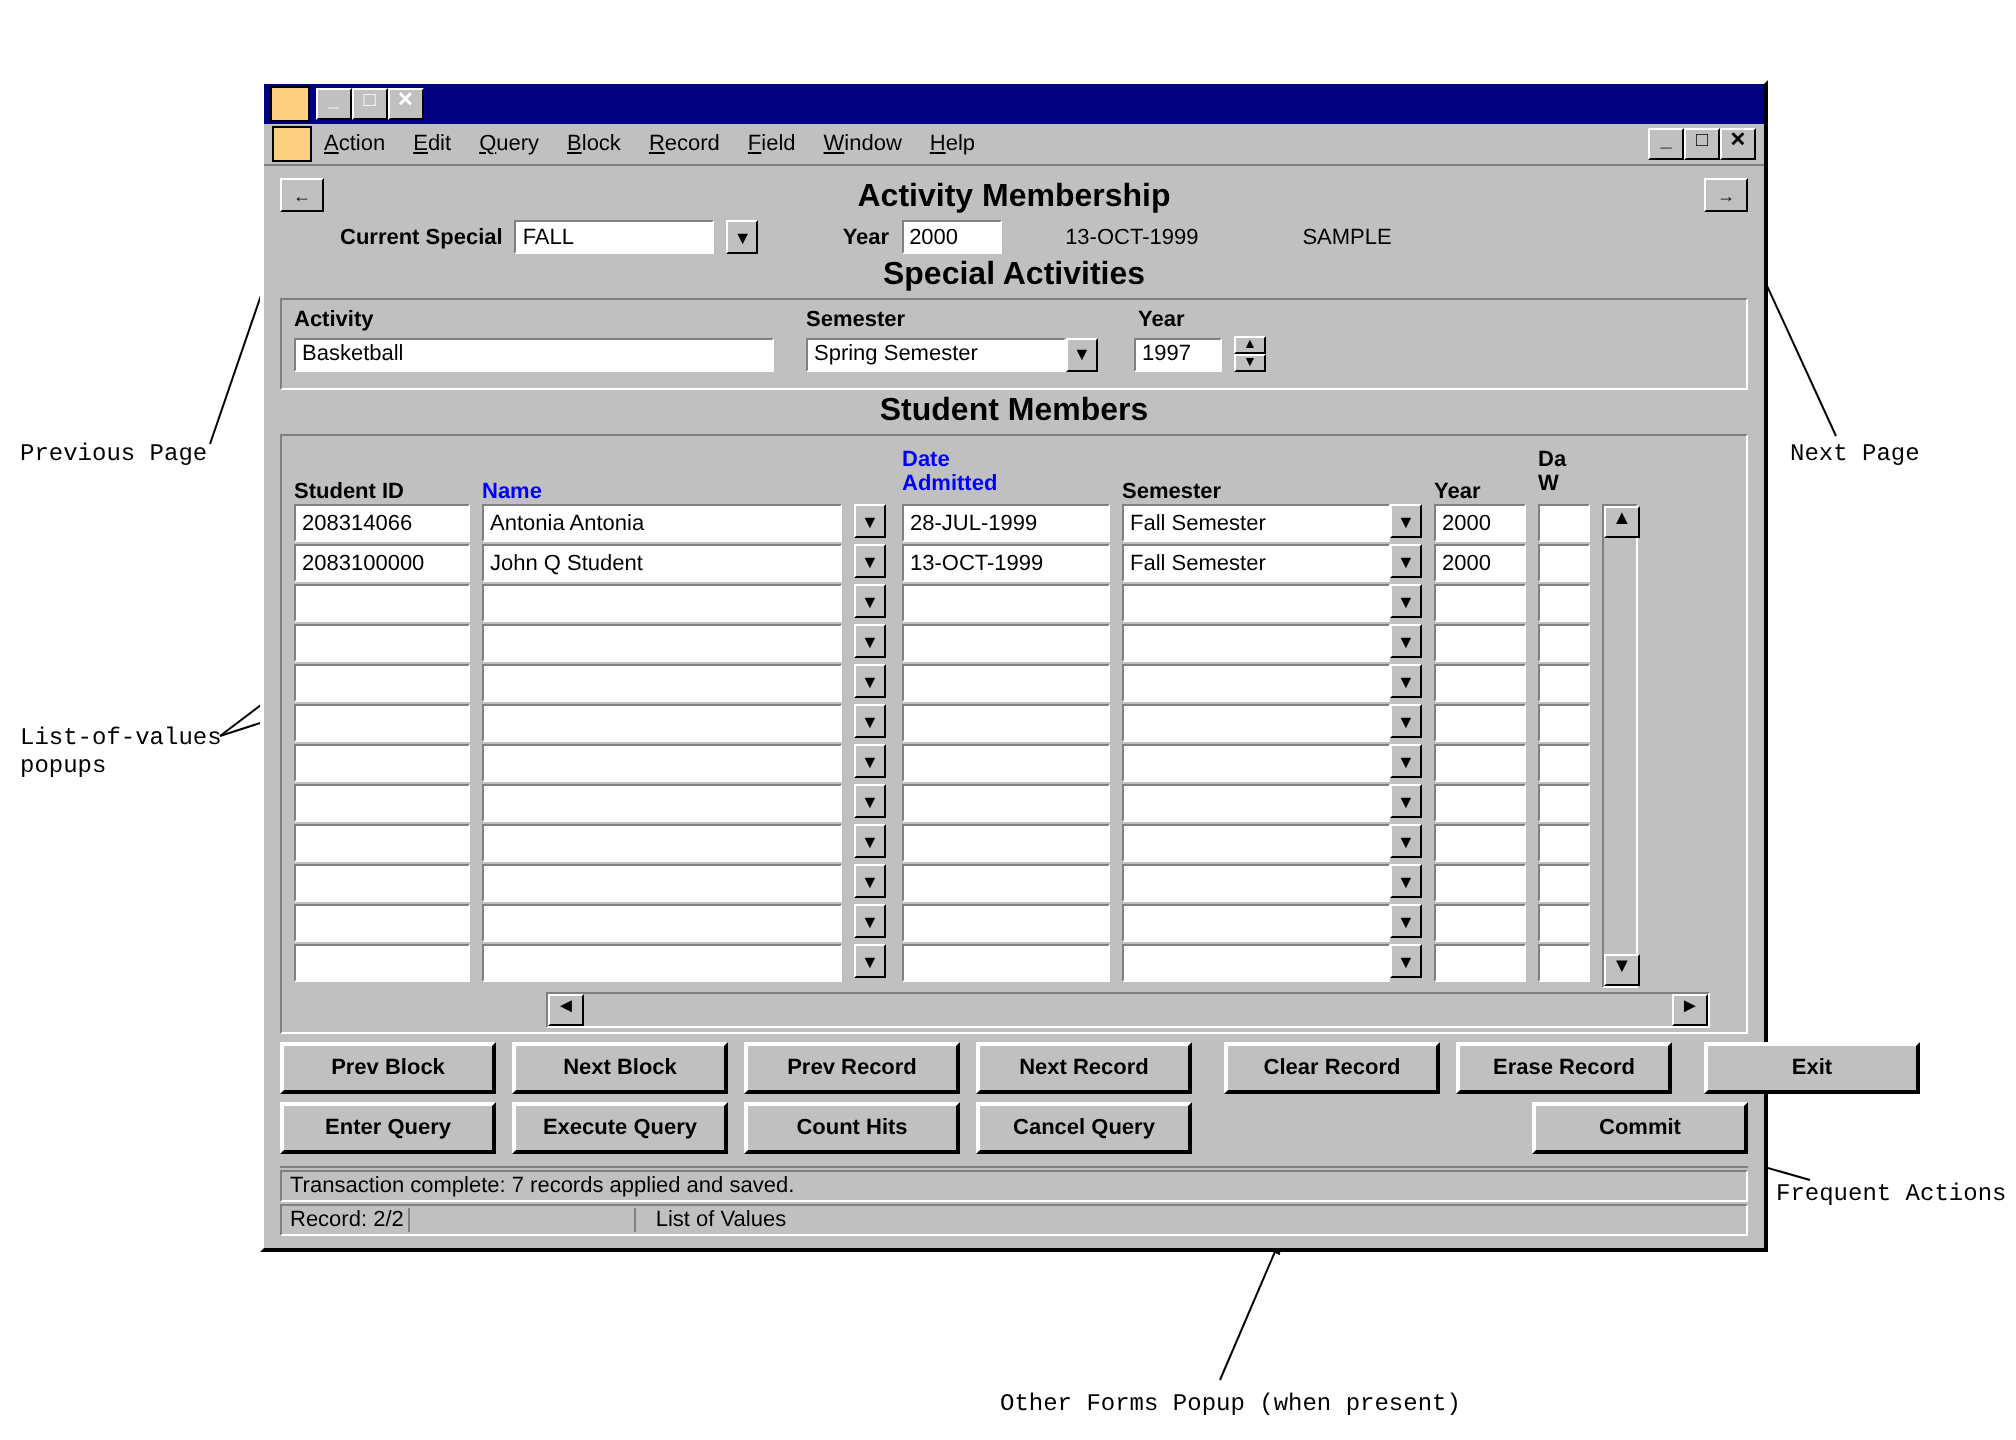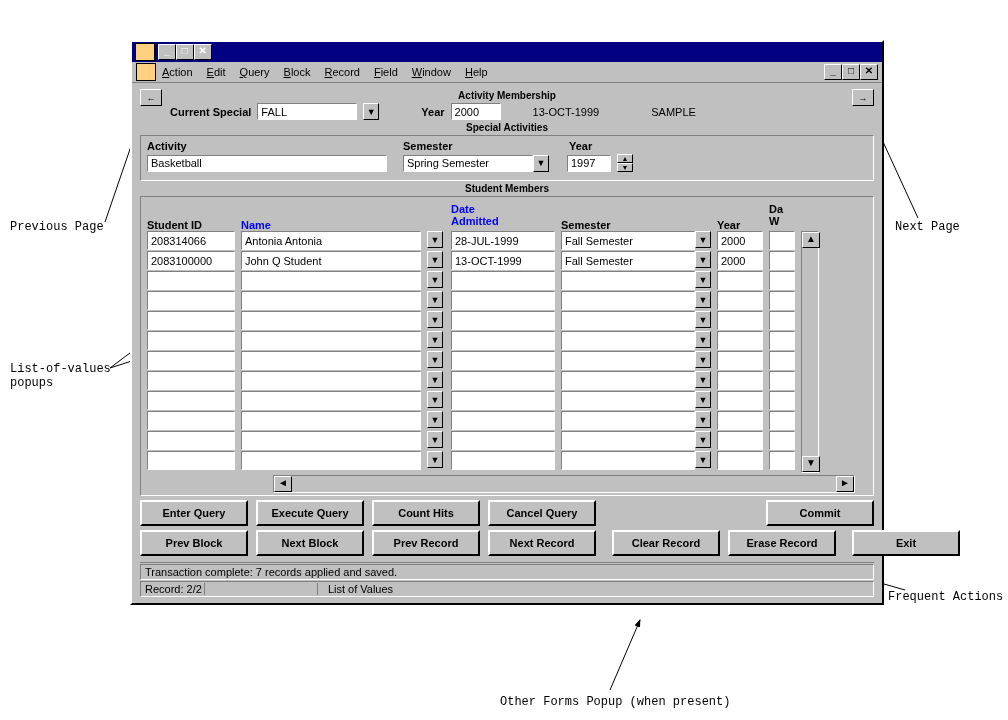--- a/index.html
+++ b/index.html
@@ -28,21 +28,21 @@
 
   .menubar{height:20px;background:var(--win-gray);display:flex;align-items:center;padding:0 4px;
     border-bottom:1px solid var(--win-gray-dark)}
   .menubar .icon-box{width:18px;height:16px;margin-right:6px;background:#ffd080;border:1px solid #000}
   .menu-item{margin-right:14px;cursor:default}
   .menu-item u{text-decoration:underline}
   .inner-cap{margin-left:auto;display:flex}
 
   .form-body{position:relative;padding:4px 8px 6px 8px}
 
-  .section-title{font-weight:bold;text-align:center;font-size:10px;margin:2px 0}
+  .section-title{font-weight:bold;text-align:center;font-size:16px;margin:2px 0}
   .row{display:flex;align-items:center;gap:6px;margin:2px 0}
   .lbl{font-weight:bold}
 
   .txtbox{background:#fff;border:1px solid;border-color:#808080 #fff #fff #808080;height:17px;
     padding:0 3px;font-size:11px;display:flex;align-items:center;box-sizing:border-box;overflow:hidden;white-space:nowrap}
   .drop-btn,.arrow-btn,.spin-btn{width:16px;height:17px;background:var(--win-gray);
     border:1px solid;border-color:#fff #000 #000 #fff;display:flex;align-items:center;justify-content:center;
     font-size:9px;box-sizing:border-box;font-family:Arial}
   .spin{display:flex;flex-direction:column}
   .spin .spin-btn{height:9px;font-size:7px;line-height:7px}
@@ -508,38 +508,38 @@
         </div>
       <div class="hscroll" style="margin-left:126px;width:580px">
         <div class="cap-btn">◄</div>
         <div class="track"></div>
         <div class="cap-btn">►</div>
       </div>
     </div>
 
 
     <div class="btnrow">
-      <div class="winbtn">Enter Query</div>
-      <div class="winbtn">Execute Query</div>
-      <div class="winbtn">Count Hits</div>
-      <div class="winbtn">Cancel Query</div>
-      <div class="spacer"></div>
-      <div class="winbtn">Commit</div>
-    </div>
-    <div class="btnrow">
       <div class="winbtn">Prev Block</div>
       <div class="winbtn">Next Block</div>
       <div class="winbtn">Prev Record</div>
       <div class="winbtn">Next Record</div>
       <span style="width:20px"></span>
       <div class="winbtn">Clear Record</div>
       <div class="winbtn">Erase Record</div>
       <div class="spacer"></div>
       <div class="winbtn">Exit</div>
     </div>
+    <div class="btnrow">
+      <div class="winbtn">Enter Query</div>
+      <div class="winbtn">Execute Query</div>
+      <div class="winbtn">Count Hits</div>
+      <div class="winbtn">Cancel Query</div>
+      <div class="spacer"></div>
+      <div class="winbtn">Commit</div>
+    </div>
 
     <div class="status">
       <div class="line">
           <span>Transaction complete: 7 records applied and saved.</span>
         </div>
       <div class="line">
         <span class="seg">Record: 2/2</span>
         <span class="seg" style="width:100px"></span>
         <span class="seg">List of Values</span>
       </div>

